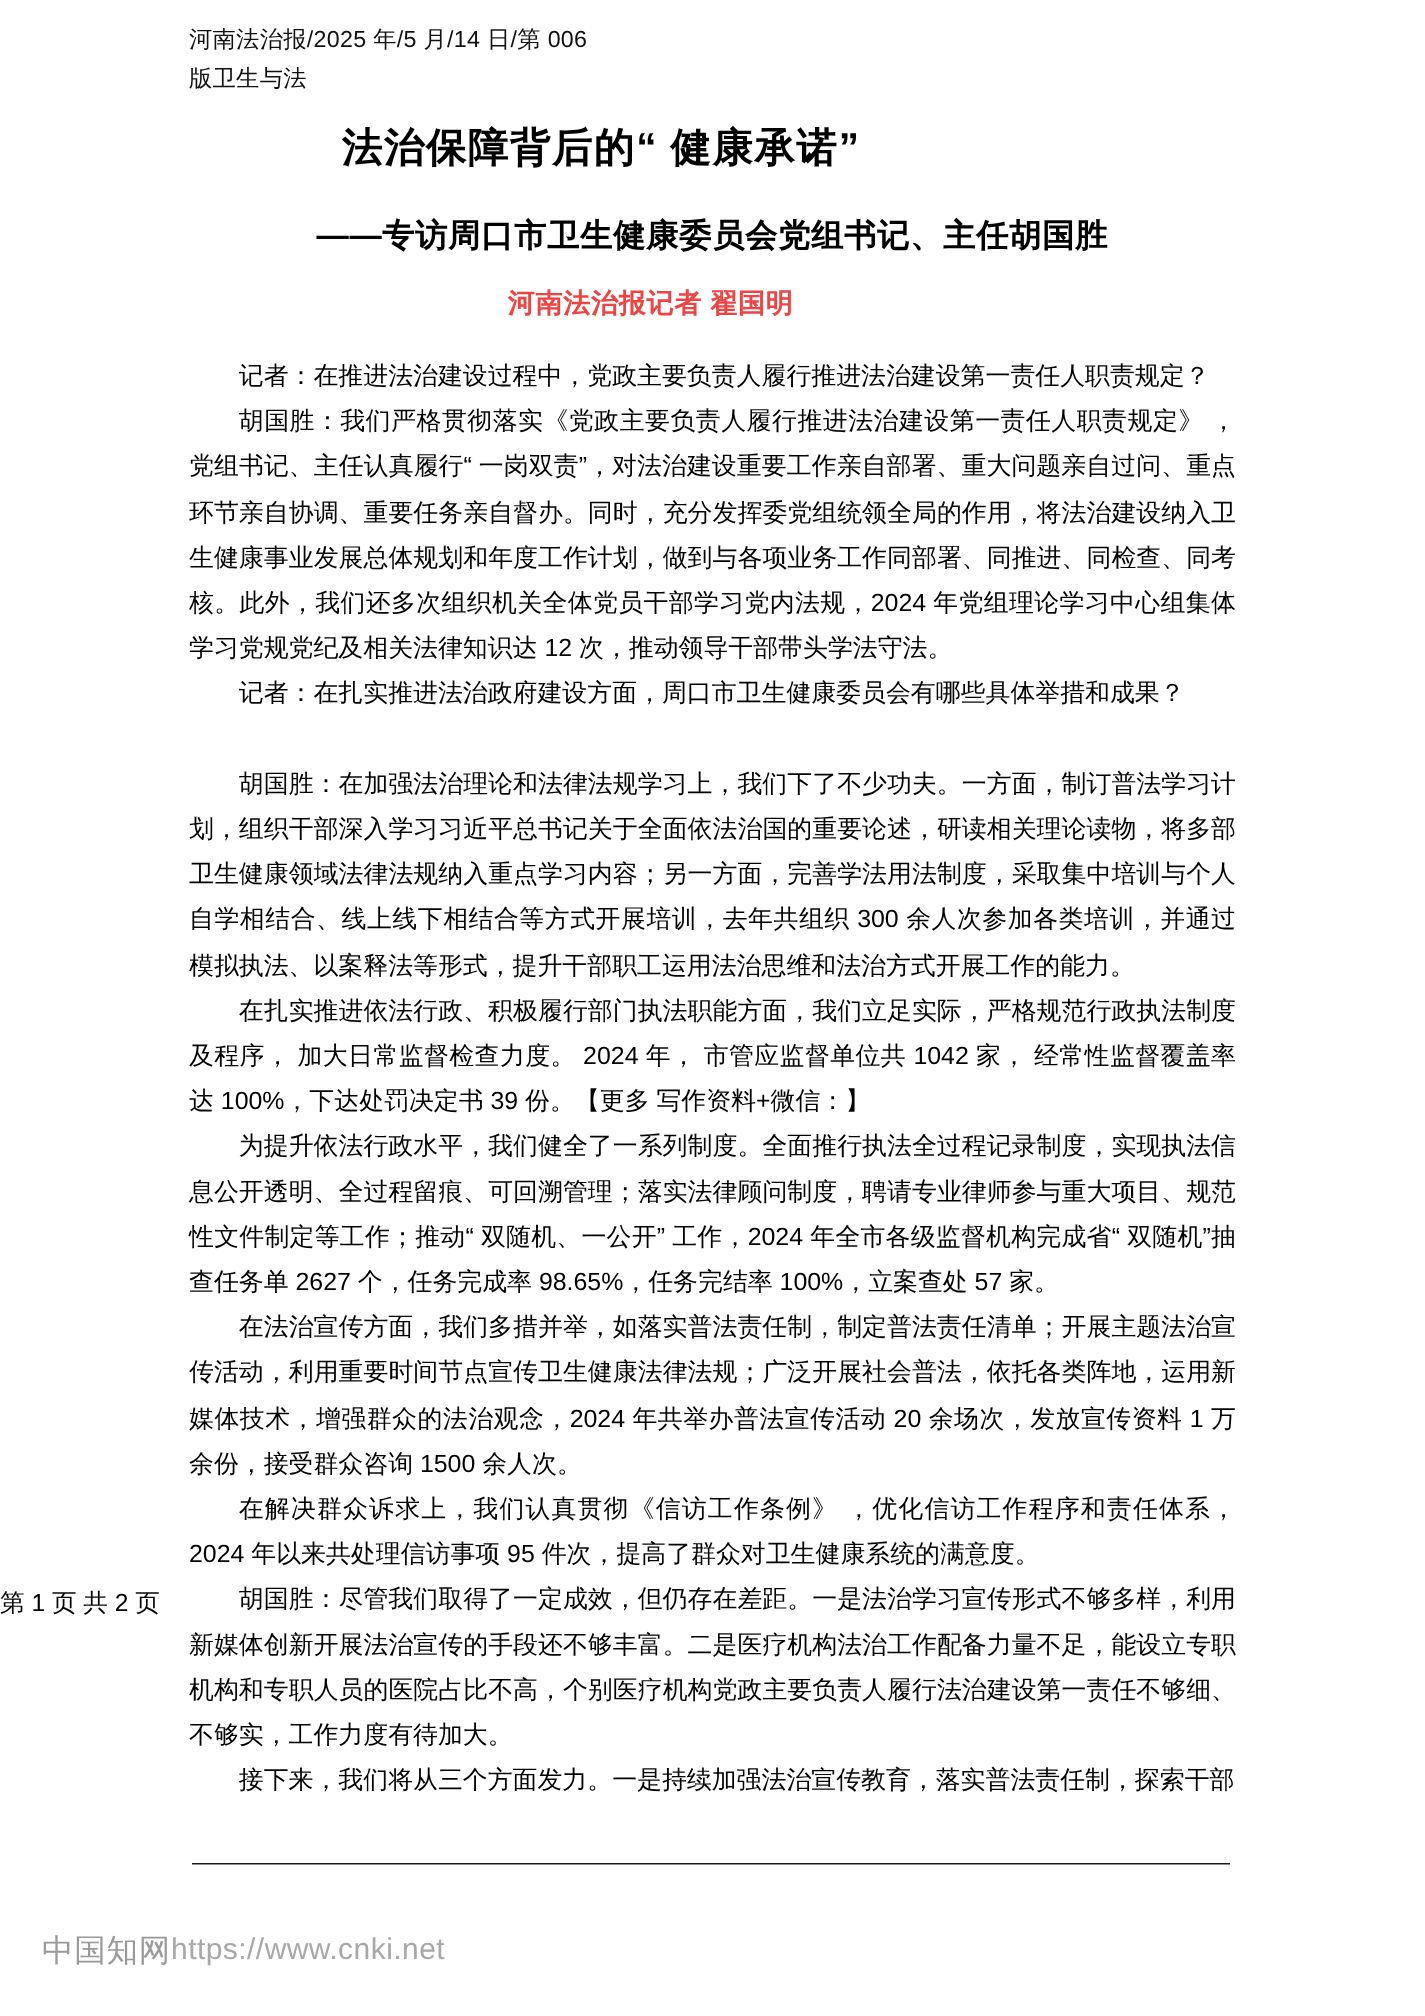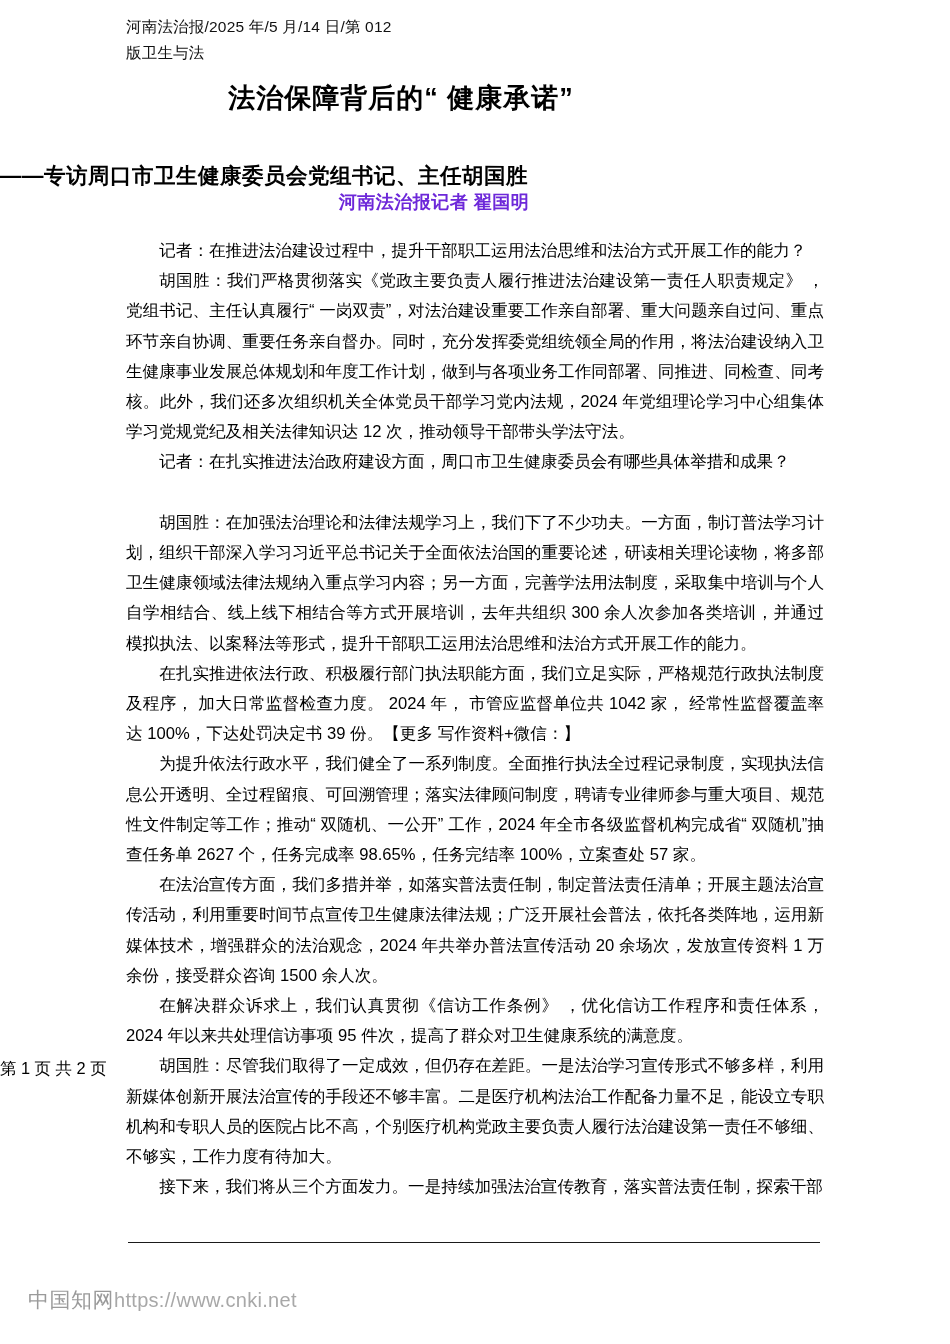--- a/index.html
+++ b/index.html
@@ -44,37 +44,36 @@
     font-size: 27px;
     font-weight: bold;
     letter-spacing: 1px;
     color: #000;
   }
   .doc-subtitle {
     position: absolute;
     left: 0;
     top: 142px;
     width: 950px;
-    text-align: left;
+    text-align: center;
     font-size: 21.5px;
     font-weight: bold;
     letter-spacing: 0.5px;
     color: #000;
-    margin-top: 19px;
   }
   .byline {
     position: absolute;
     left: 0;
     top: 190px;
     width: 868px;
     text-align: center;
     font-size: 18px;
     font-weight: bold;
     letter-spacing: 0.5px;
-    color: #6d28d9;
+    color: #ef4444;
   }
 
   
   .body-block {
     position: absolute;
     left: 126px;
     top: 236px;
     width: 698px;
     font-size: 16.6px;
     line-height: 30.2px;
@@ -132,30 +131,30 @@
     letter-spacing: 0.3px;
     color: #a8a8a8;
   }
 </style>
 </head>
 <body>
 
 <div class="page">
 
   <div class="masthead">
-    <div>河南法治报/2025 年/5 月/14 日/第 012</div>
+    <div>河南法治报/2025 年/5 月/14 日/第 006</div>
     <div>版卫生与法</div>
   </div>
 
   <div class="doc-title">法治保障背后的“ 健康承诺”</div>
   <div class="doc-subtitle">——专访周口市卫生健康委员会党组书记、主任胡国胜</div>
   <div class="byline">河南法治报记者  翟国明</div>
 
   <div class="body-block">
-    <p>记者：在推进法治建设过程中，提升干部职工运用法治思维和法治方式开展工作的能力？</p>
+    <p>记者：在推进法治建设过程中，党政主要负责人履行推进法治建设第一责任人职责规定？</p>
     <p>胡国胜：我们严格贯彻落实《党政主要负责人履行推进法治建设第一责任人职责规定》 ，党组书记、主任认真履行“ 一岗双责”，对法治建设重要工作亲自部署、重大问题亲自过问、重点环节亲自协调、重要任务亲自督办。同时，充分发挥委党组统领全局的作用，将法治建设纳入卫生健康事业发展总体规划和年度工作计划，做到与各项业务工作同部署、同推进、同检查、同考核。此外，我们还多次组织机关全体党员干部学习党内法规，2024 年党组理论学习中心组集体学习党规党纪及相关法律知识达 12 次，推动领导干部带头学法守法。</p>
     <p>记者：在扎实推进法治政府建设方面，周口市卫生健康委员会有哪些具体举措和成果？</p>
     <div class="spacer-line"></div>
     <p>胡国胜：在加强法治理论和法律法规学习上，我们下了不少功夫。一方面，制订普法学习计划，组织干部深入学习习近平总书记关于全面依法治国的重要论述，研读相关理论读物，将多部卫生健康领域法律法规纳入重点学习内容；另一方面，完善学法用法制度，采取集中培训与个人自学相结合、线上线下相结合等方式开展培训，去年共组织 300 余人次参加各类培训，并通过模拟执法、以案释法等形式，提升干部职工运用法治思维和法治方式开展工作的能力。</p>
     <p>在扎实推进依法行政、积极履行部门执法职能方面，我们立足实际，严格规范行政执法制度及程序， 加大日常监督检查力度。 2024 年， 市管应监督单位共 1042 家， 经常性监督覆盖率达 100%，下达处罚决定书 39 份。【更多 写作资料+微信：】</p>
     <p>为提升依法行政水平，我们健全了一系列制度。全面推行执法全过程记录制度，实现执法信息公开透明、全过程留痕、可回溯管理；落实法律顾问制度，聘请专业律师参与重大项目、规范性文件制定等工作；推动“ 双随机、一公开” 工作，2024 年全市各级监督机构完成省“ 双随机”抽查任务单 2627 个，任务完成率 98.65%，任务完结率 100%，立案查处 57 家。</p>
     <p>在法治宣传方面，我们多措并举，如落实普法责任制，制定普法责任清单；开展主题法治宣传活动，利用重要时间节点宣传卫生健康法律法规；广泛开展社会普法，依托各类阵地，运用新媒体技术，增强群众的法治观念，2024 年共举办普法宣传活动 20 余场次，发放宣传资料 1 万余份，接受群众咨询 1500 余人次。</p>
     <p>在解决群众诉求上，我们认真贯彻《信访工作条例》 ，优化信访工作程序和责任体系，2024 年以来共处理信访事项 95 件次，提高了群众对卫生健康系统的满意度。</p>
     <p>胡国胜：尽管我们取得了一定成效，但仍存在差距。一是法治学习宣传形式不够多样，利用新媒体创新开展法治宣传的手段还不够丰富。二是医疗机构法治工作配备力量不足，能设立专职机构和专职人员的医院占比不高，个别医疗机构党政主要负责人履行法治建设第一责任不够细、不够实，工作力度有待加大。</p>
     <p>接下来，我们将从三个方面发力。一是持续加强法治宣传教育，落实普法责任制，探索干部</p>

